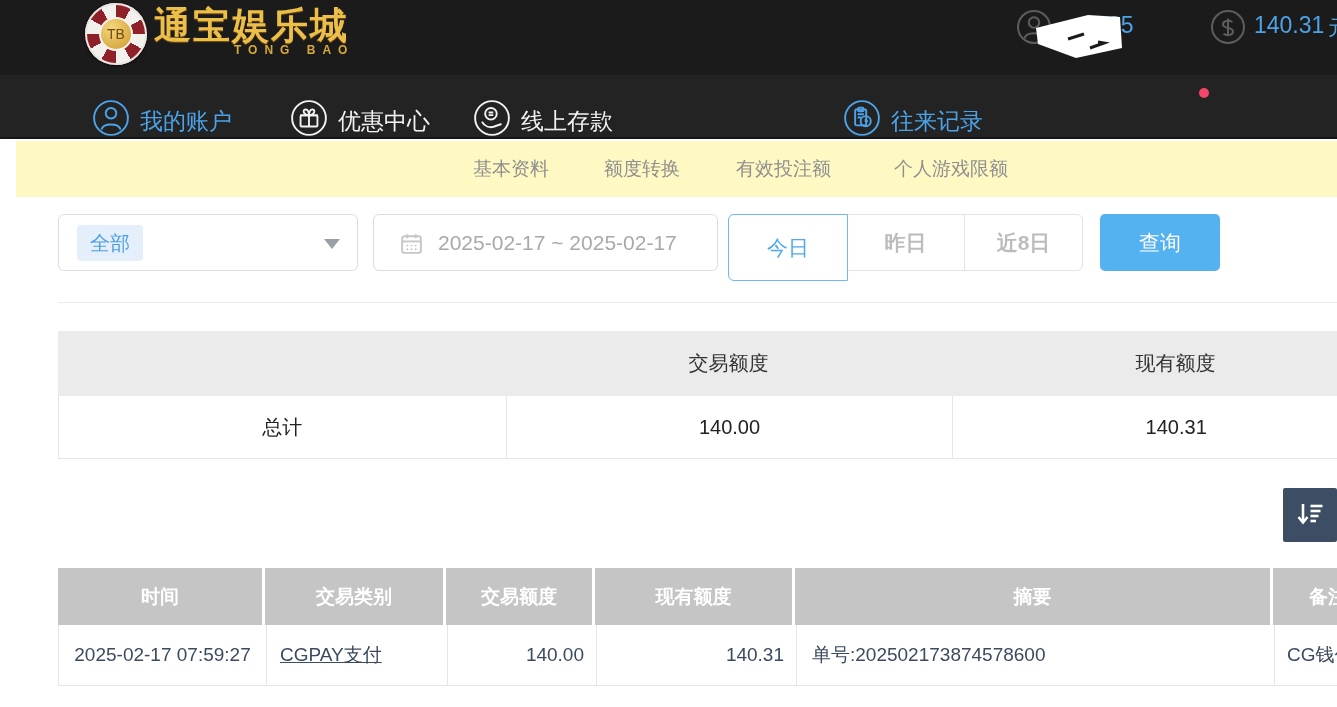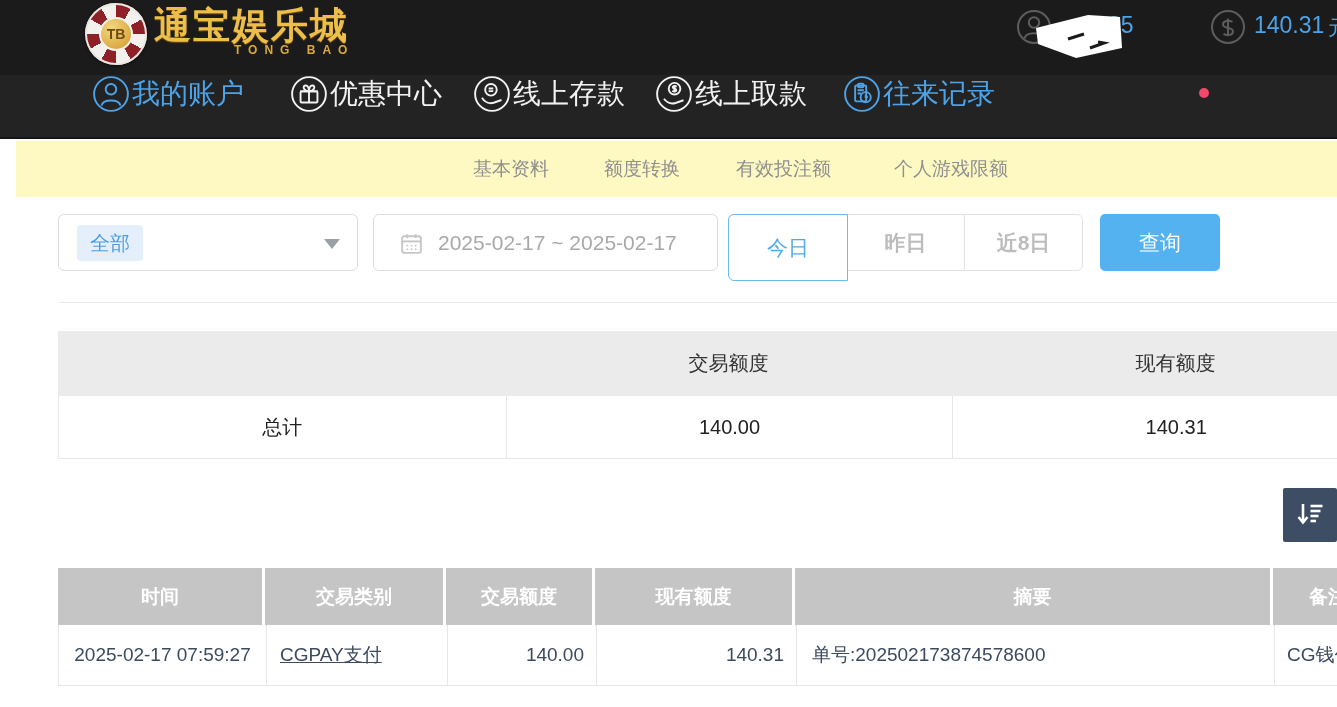--- a/index.html
+++ b/index.html
@@ -8,39 +8,39 @@
 
   
   .topbar { position:absolute; left:0; top:0; width:100%; height:75px; background:#1b1b1b; }
   .logo { position:absolute; left:85px; top:3px; display:flex; align-items:flex-start; cursor:pointer; }
   .chip { width:62px; height:62px; border-radius:50%;
           background:repeating-conic-gradient(#8e2027 0 30deg,#f2f1ee 30deg 60deg);
           box-shadow:inset 0 0 0 2px #e9e7e2, 0 1px 3px rgba(0,0,0,.6);
           display:flex; align-items:center; justify-content:center; }
   .chip-inner { width:34px; height:34px; border-radius:50%;
           background:radial-gradient(circle at 35% 30%, #f4d77e, #d09a2e);
-          border:2px solid #f5f3ee; color:#6f4a10; font-weight:bold; font-size:14px;
+          border:2px solid #f5f3ee; color:#6f4a10; font-weight:normal; font-size:14px;
           display:flex; align-items:center; justify-content:center; }
   .logo-text { margin-left:7px; padding-top:4px; }
   .logo-title { font-size:37px; font-weight:bold; color:#ecbf4a; letter-spacing:2px; line-height:1;
           text-shadow:0 1px 1px #7c5313; }
   .logo-sub { font-size:12px; font-weight:bold; color:#d9a83a; letter-spacing:7px; line-height:1;
           margin:0 0 0 80px; }
   .tb-user-icon { position:absolute; left:1016px; top:9px; width:36px; height:36px; color:#5d5d5d; cursor:pointer; }
   .tb-username { position:absolute; left:1108px; top:12px; font-size:23px; color:#4da3e8; }
   .scribble { position:absolute; left:1030px; top:8px; width:100px; height:54px; }
   .tb-dollar-icon { position:absolute; left:1210px; top:9px; width:36px; height:36px; color:#5d5d5d; }
   .tb-balance { position:absolute; left:1254px; top:12px; font-size:23px; color:#4da3e8; }
   .tb-balance-suffix { position:absolute; left:1328px; top:14px; font-size:21px; color:#4da3e8; }
 
   
   .mainnav { position:absolute; left:0; top:75px; width:100%; height:64px; background:#232323;
           border-bottom:2px solid #161616; }
-  .nav-item { position:absolute; top:0; height:62px; display:flex; align-items:flex-start; gap:2px;
-          color:#f2f2f2; font-size:28px; cursor:pointer; white-space:nowrap; }
+  .nav-item { position:absolute; top:0; height:62px; display:flex; align-items:flex-end; gap:10px;
+          color:#f2f2f2; font-size:23px; cursor:pointer; white-space:nowrap; }
   .nav-item.active { color:#4da3e8; }
   .nav-icon { width:38px; height:38px; flex:none; }
   .nav-dot { position:absolute; left:1199px; top:13px; width:10px; height:10px; border-radius:50%; }
 
   
   .subnav { position:absolute; left:16px; top:141px; width:100%; height:56px; background:#fef9c3; }
   .subnav-item { position:absolute; top:0; height:56px; display:flex; align-items:center;
           color:#8f8f8f; font-size:19px; cursor:pointer; white-space:nowrap; }
 
   
@@ -166,30 +166,20 @@
     <div class="nav-item" style="left:473px">
       <svg class="nav-icon" viewBox="0 0 36 36" fill="none" stroke="currentColor" stroke-width="1.8">
         <circle cx="18" cy="18" r="16"></circle>
           <circle cx="17" cy="14" r="5.5"></circle>
         <path d="M14.8 12.8 h4.4 M14.8 15.3 h4.4"></path>
         <path d="M8.5 21.5 c2.5 4.5 7 6 11 4.8 l7.5 -2.6"></path>
       </svg>
       <span>线上存款</span>
     </div>
 
-    <div class="nav-item" style="left:655px">
-      <svg class="nav-icon" viewBox="0 0 36 36" fill="none" stroke="currentColor" stroke-width="1.8">
-        <circle cx="18" cy="18" r="16"></circle>
-          <circle cx="18.5" cy="13" r="5.5"></circle>
-        <path d="M18.5 9.8 v6.4"></path>
-        <path d="M20.6 10.9 c-3.4 -1.4 -5.4 1 -2.1 2.1 c3.3 1.1 1.3 3.5 -2.1 2.1"></path>
-        <path d="M8.5 22.5 c3 4 7 5.2 11 4 l7.5 -2.6"></path>
-      </svg>
-      <span>线上取款</span>
-    </div>
 
     <div class="nav-item active" style="left:843px">
       <svg class="nav-icon" viewBox="0 0 36 36" fill="none" stroke="currentColor" stroke-width="1.8">
         <circle cx="18" cy="18" r="16"></circle>
         <rect x="11.5" y="10" width="10.5" height="15" rx="1.2"></rect>
         <rect x="14.2" y="8.2" width="5.2" height="3.4" rx="1"></rect>
         <path d="M13.8 14.5 h6 M13.8 17.5 h3.5"></path>
         <circle cx="21.5" cy="21" r="4.8"></circle>
         <path d="M21.5 18.6 v2.4 h2.2"></path>
       </svg>

